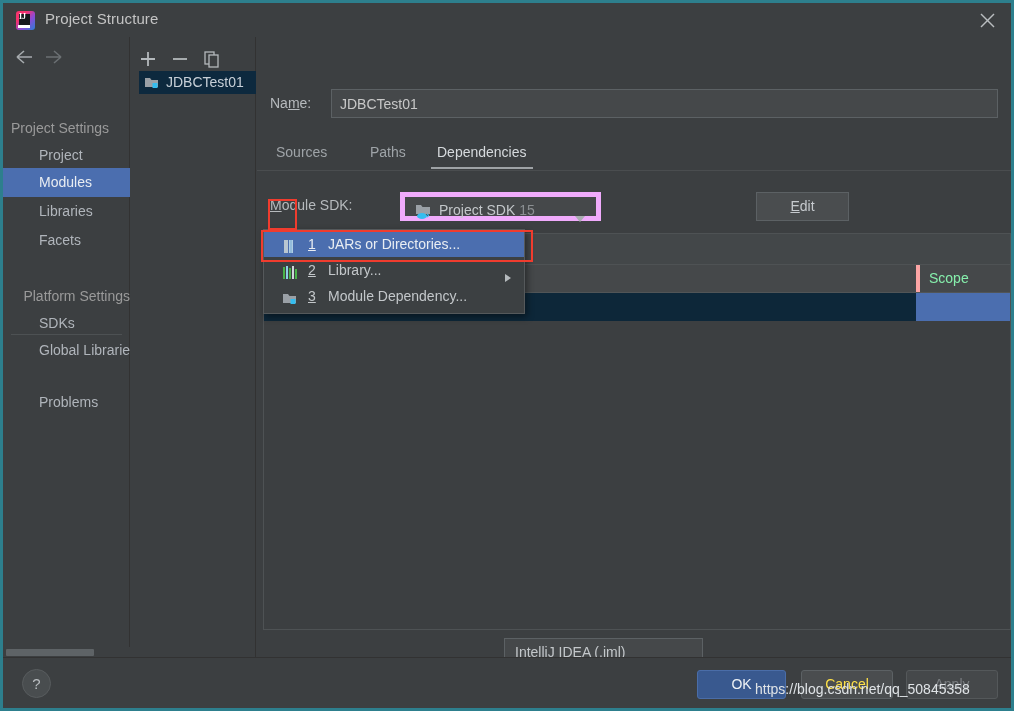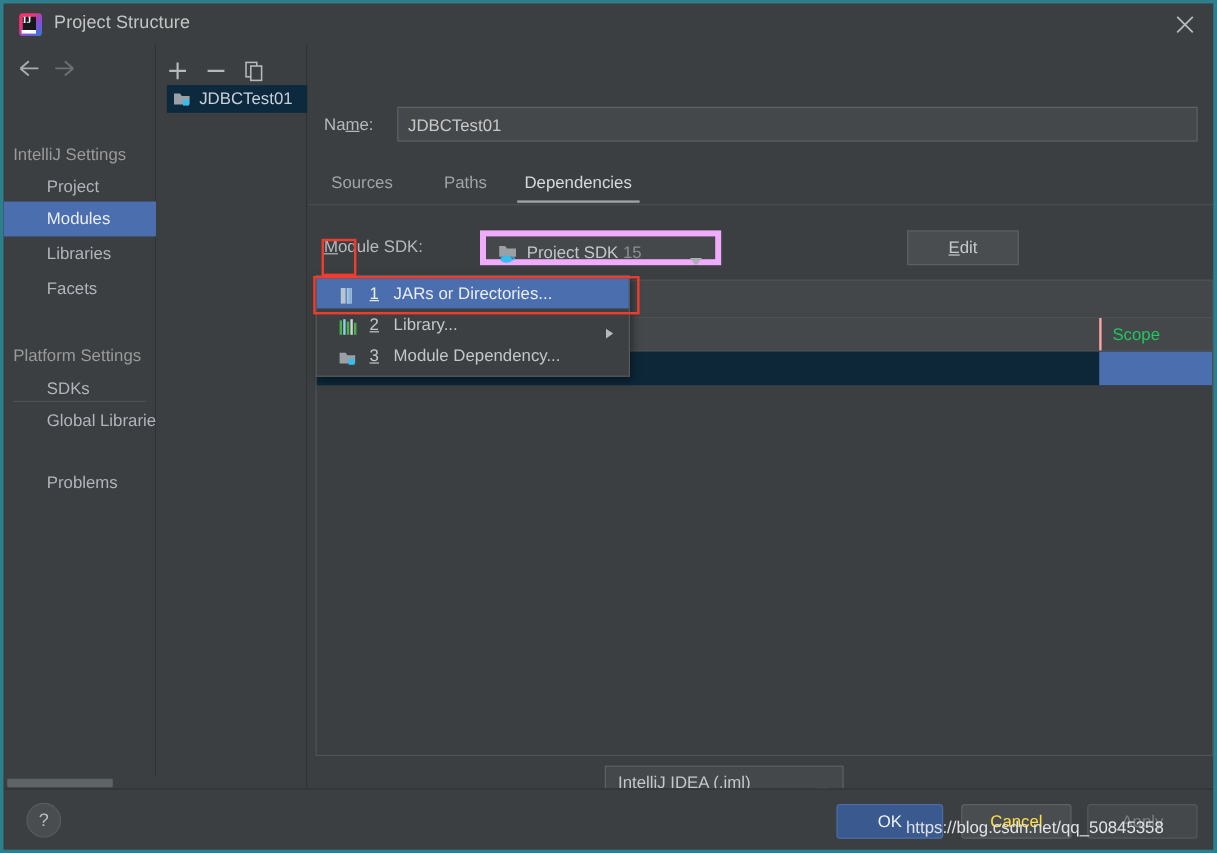--- a/index.html
+++ b/index.html
@@ -158,21 +158,21 @@
   #dep-table {
     position: absolute; left: 6px; top: 227px; width: 748px; height: 366px;
     background: #3c3f41; border: 1px solid #4e5254;
   }
   #table-header {
     position: absolute; left: 0; top: 0; width: 746px; height: 28px;
     background: #45484a; border-bottom: 1px solid #515557;
   }
   #th-scope {
     position: absolute; right: 0; top: 0; width: 94px; height: 27px;
-    border-left: 2px solid #fca5a5; font-size: 14px; color: #22c55e;
+    border-left: 4px solid #fca5a5; font-size: 14px; color: #86efac;
     line-height: 27px; padding-left: 9px; margin-left: 32px;
   }
   #table-row {
     position: absolute; left: 0; top: 28px; width: 746px; height: 28px;
     background: #0d2739; cursor: pointer;
   }
   #row-scope {
     position: absolute; right: 0; top: 0; width: 94px; height: 28px; background: #4b6eaf;
   }
 
@@ -266,26 +266,26 @@
           <path d="M4 10 L11 4 M4 10 L11 16 M4 10 L19 10" stroke="#a6abae" stroke-width="1.6" fill="none"></path>
         </svg>
       </div>
       <div class="nav-arrow" id="nav-fwd">
         <svg width="22" height="20" viewBox="0 0 22 20">
           <path d="M18 10 L11 4 M18 10 L11 16 M18 10 L3 10" stroke="#6b7073" stroke-width="1.6" fill="none"></path>
         </svg>
       </div>
     </div>
 
-    <div class="side-item group" style="top:77px;">IntelliJ Settings</div>
+    <div class="side-item group" style="top:77px;">Project Settings</div>
     <div class="side-item child" style="top:104px;">Project</div>
     <div class="side-item child sel" style="top:131px;">Modules</div>
     <div class="side-item child" style="top:189px;">Facets</div>
     <div class="side-item child" style="top:160px;">Libraries</div>
-    <div class="side-item group" style="top:245px;">Platform Settings</div>
+    <div class="side-item group" style="top:245px;text-align:right;">Platform Settings</div>
     <div class="side-item child" style="top:272px;">SDKs</div>
     <div class="side-item child" style="top:299px;">Global Libraries</div>
     <div id="side-sep"></div>
     <div class="side-item child" style="top:351px;">Problems</div>
 
     <div id="side-scroll-track">
       <div id="side-scroll-thumb"></div>
     </div>
   </div>
 

